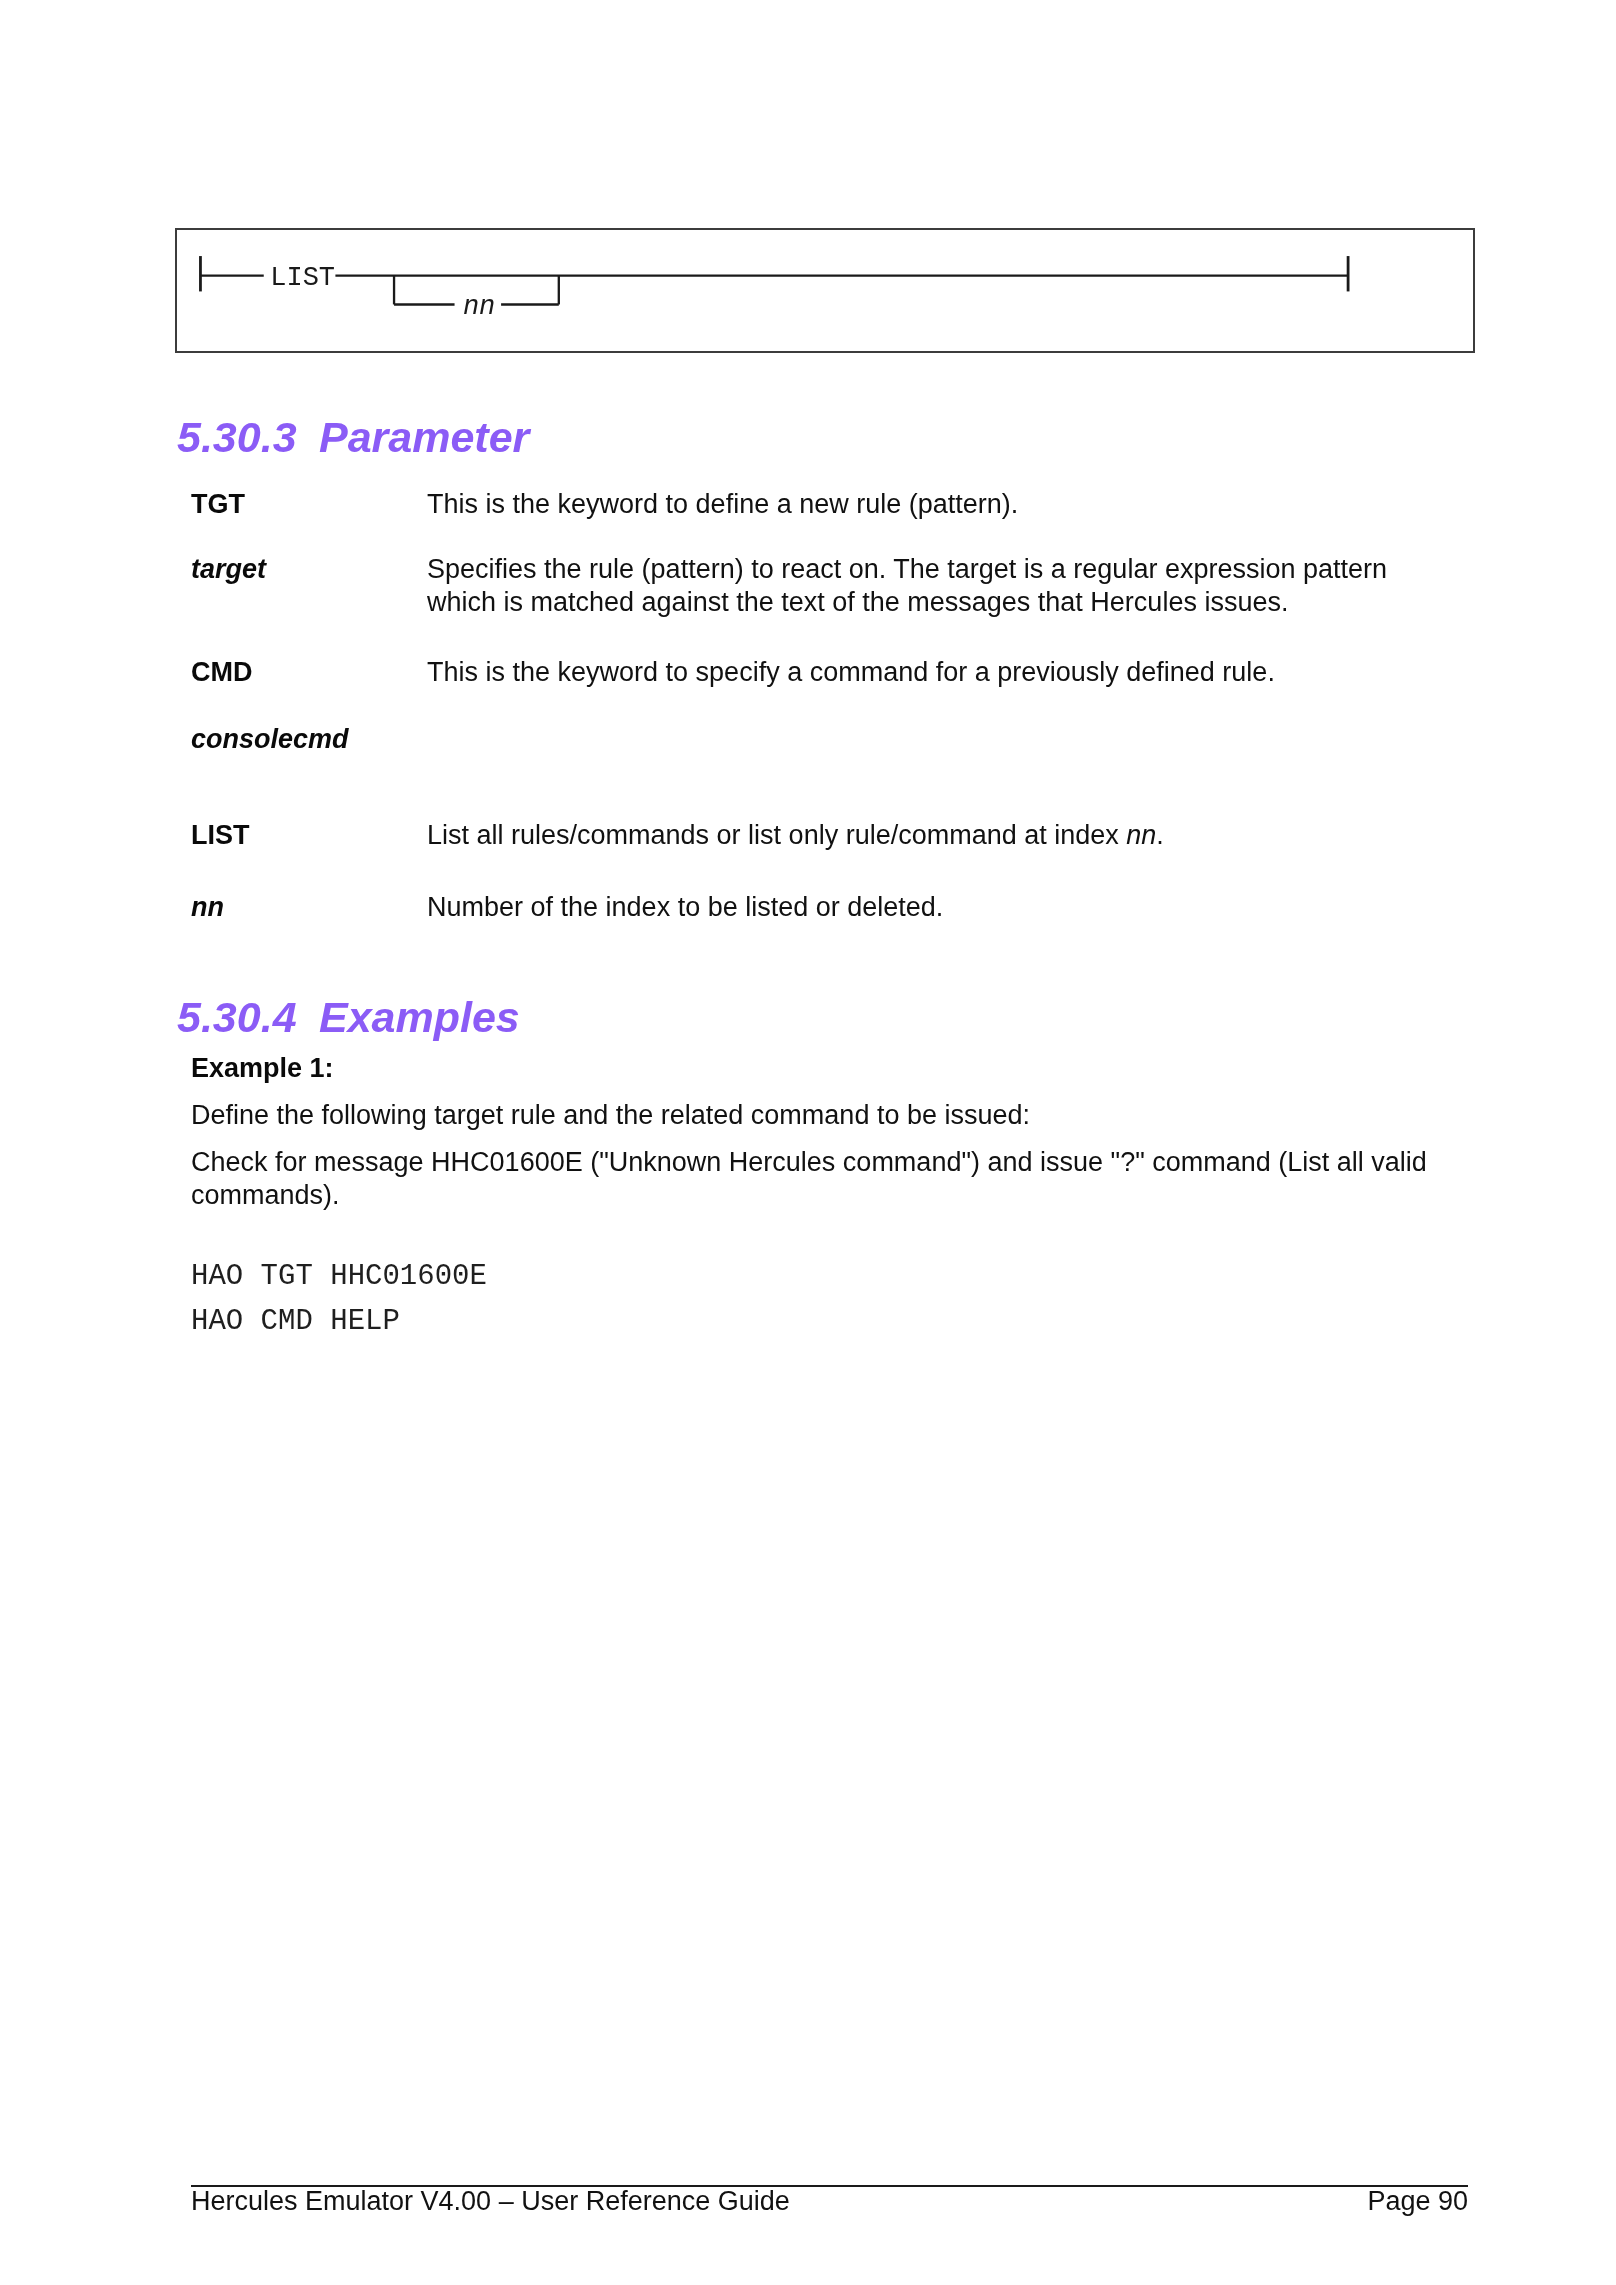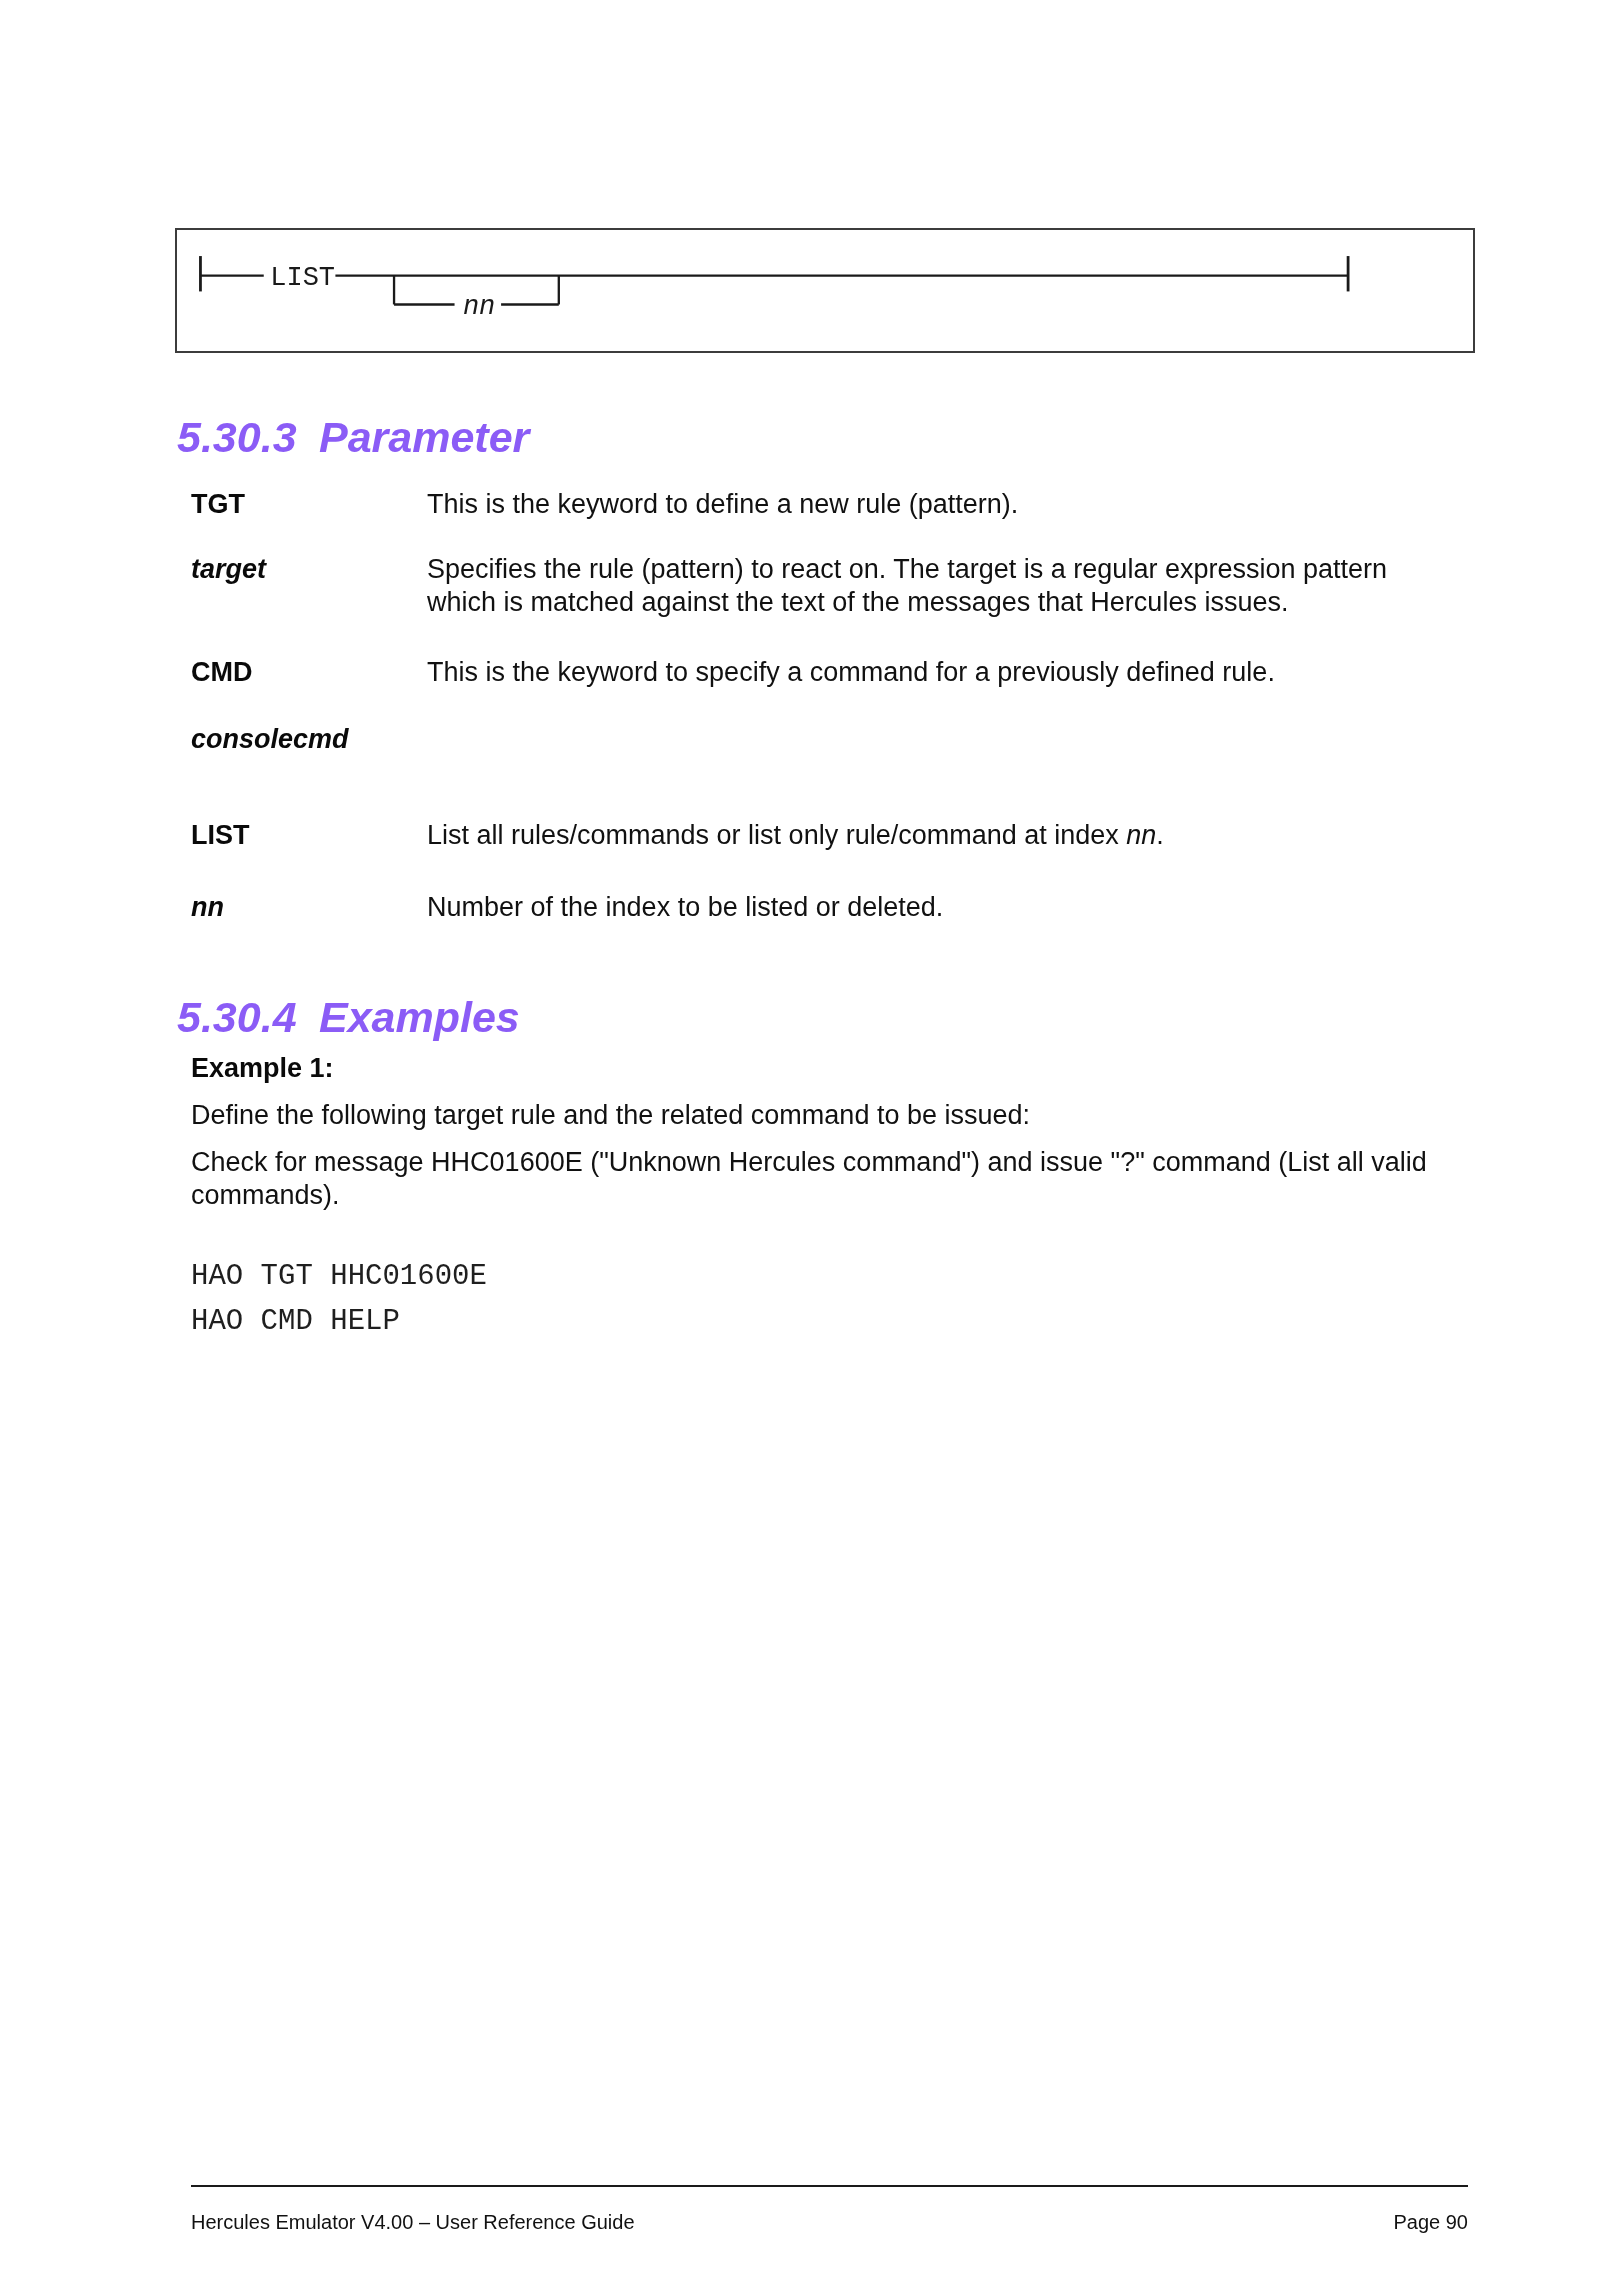--- a/index.html
+++ b/index.html
@@ -59,22 +59,22 @@
     font-family:"Liberation Mono", monospace;
     font-size:29px; line-height:33px; color:#1f1f1f;
     white-space:pre;
   }
 
   
   .footer {
     position:absolute; left:191px; top:2185px; width:1277px;
     border-top:2.8px solid #1a1a1a;
     display:flex; justify-content:space-between;
-    padding-top:23px;
-    font-size:20px; line-height:24px; color:#111111;
+    padding-top:2px;
+    font-size:27px; line-height:24px; color:#111111;
   }
 </style>
 </head>
 <body>
 
 <div id="page">
 
   <div class="syntax-box">
     <svg width="1296" height="121" viewBox="0 0 1390 130">
 

